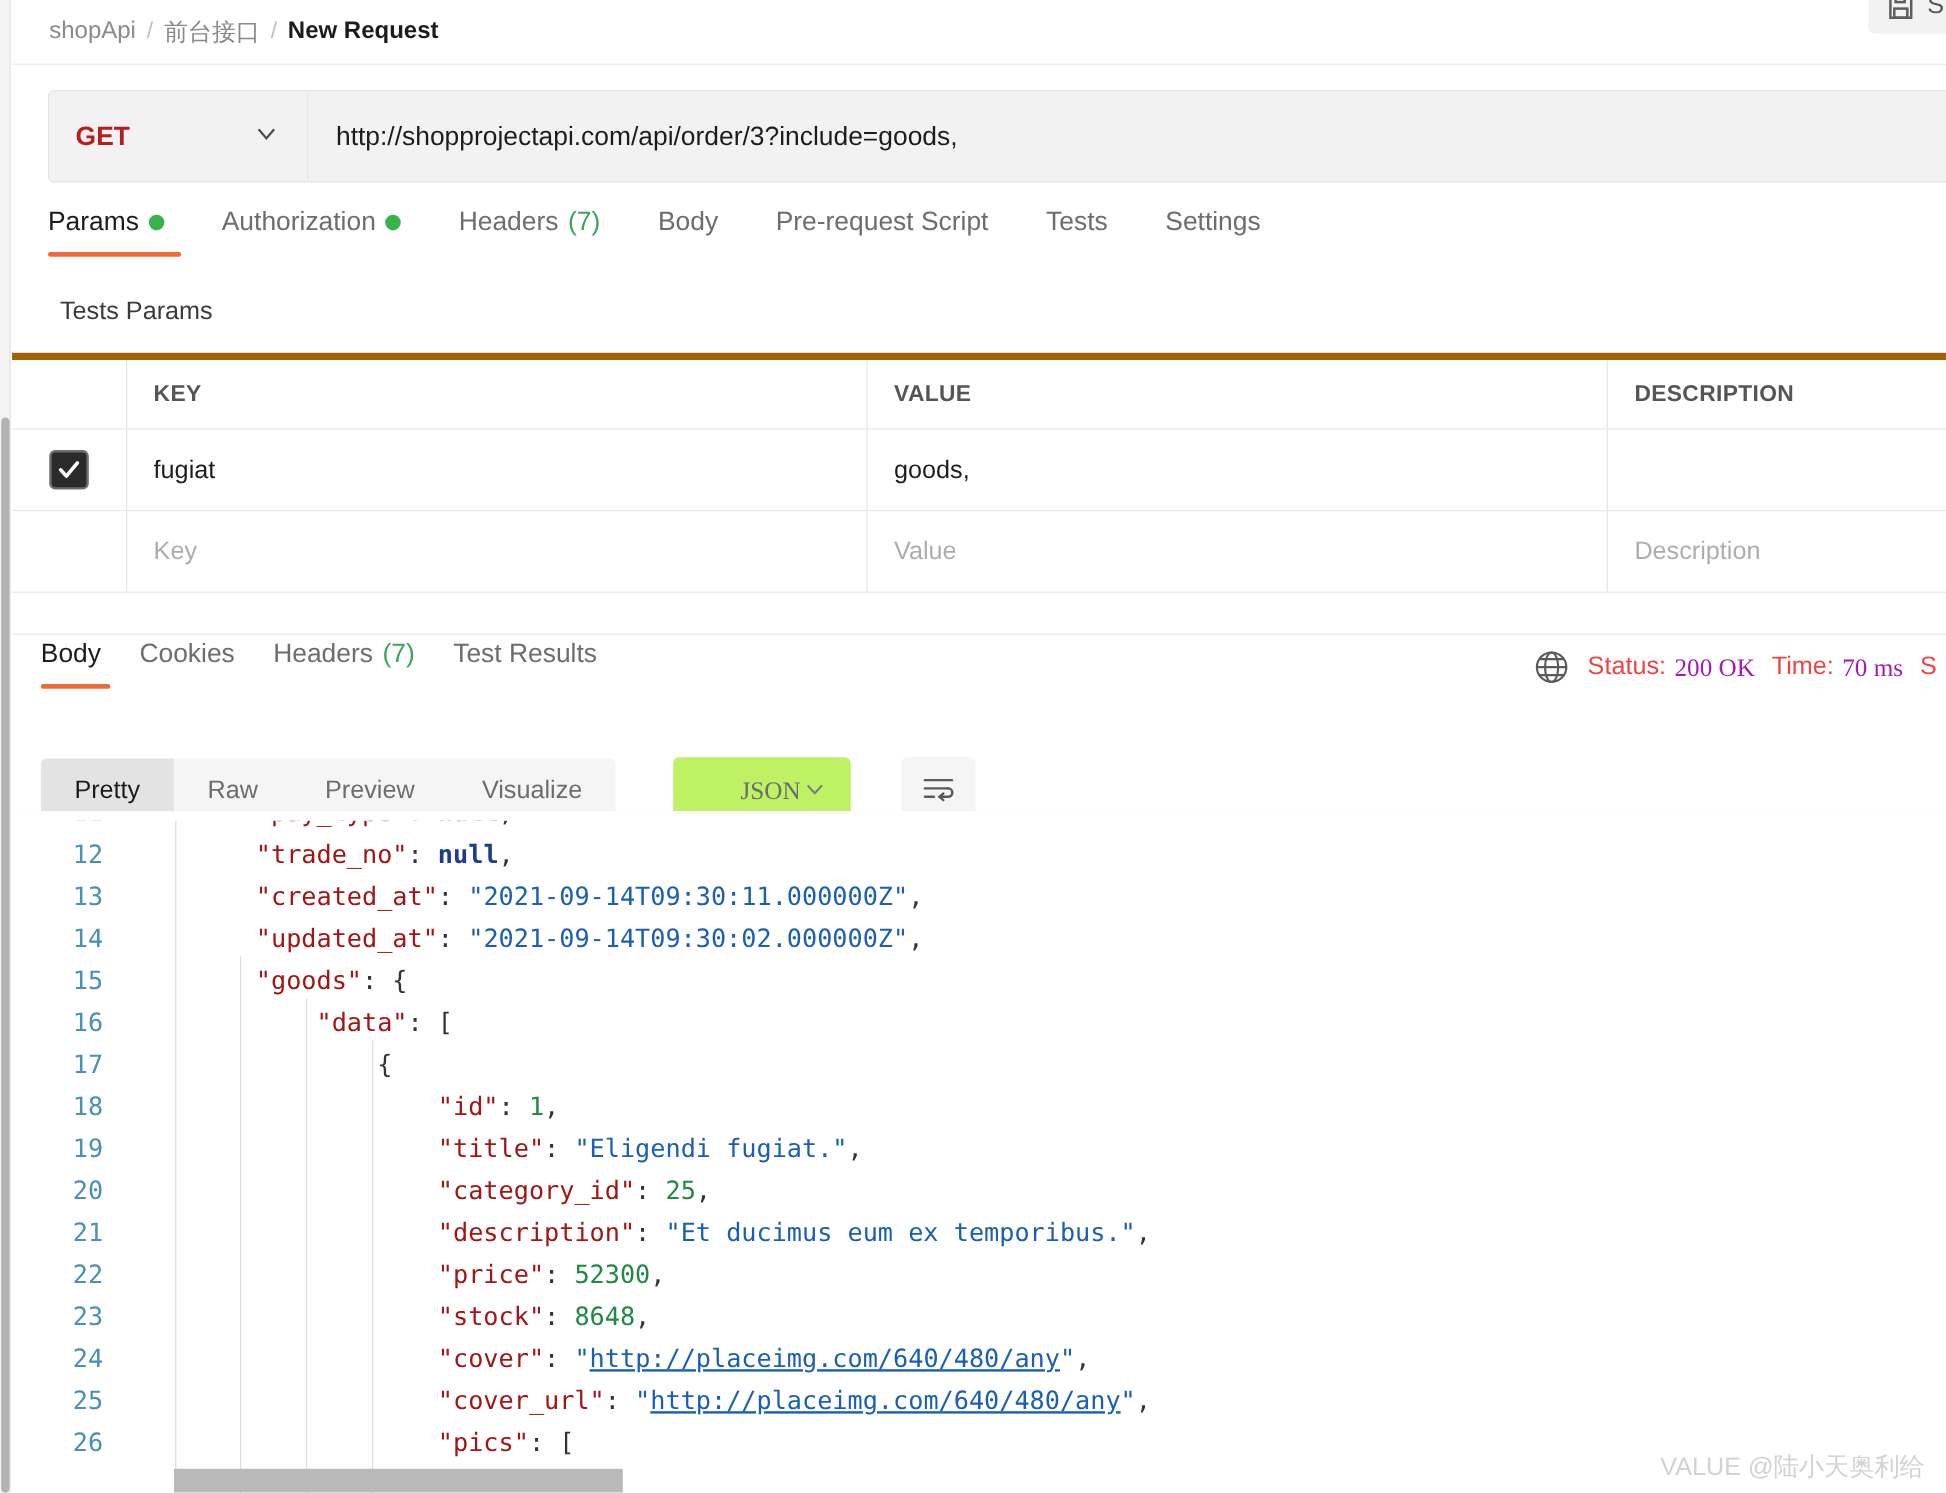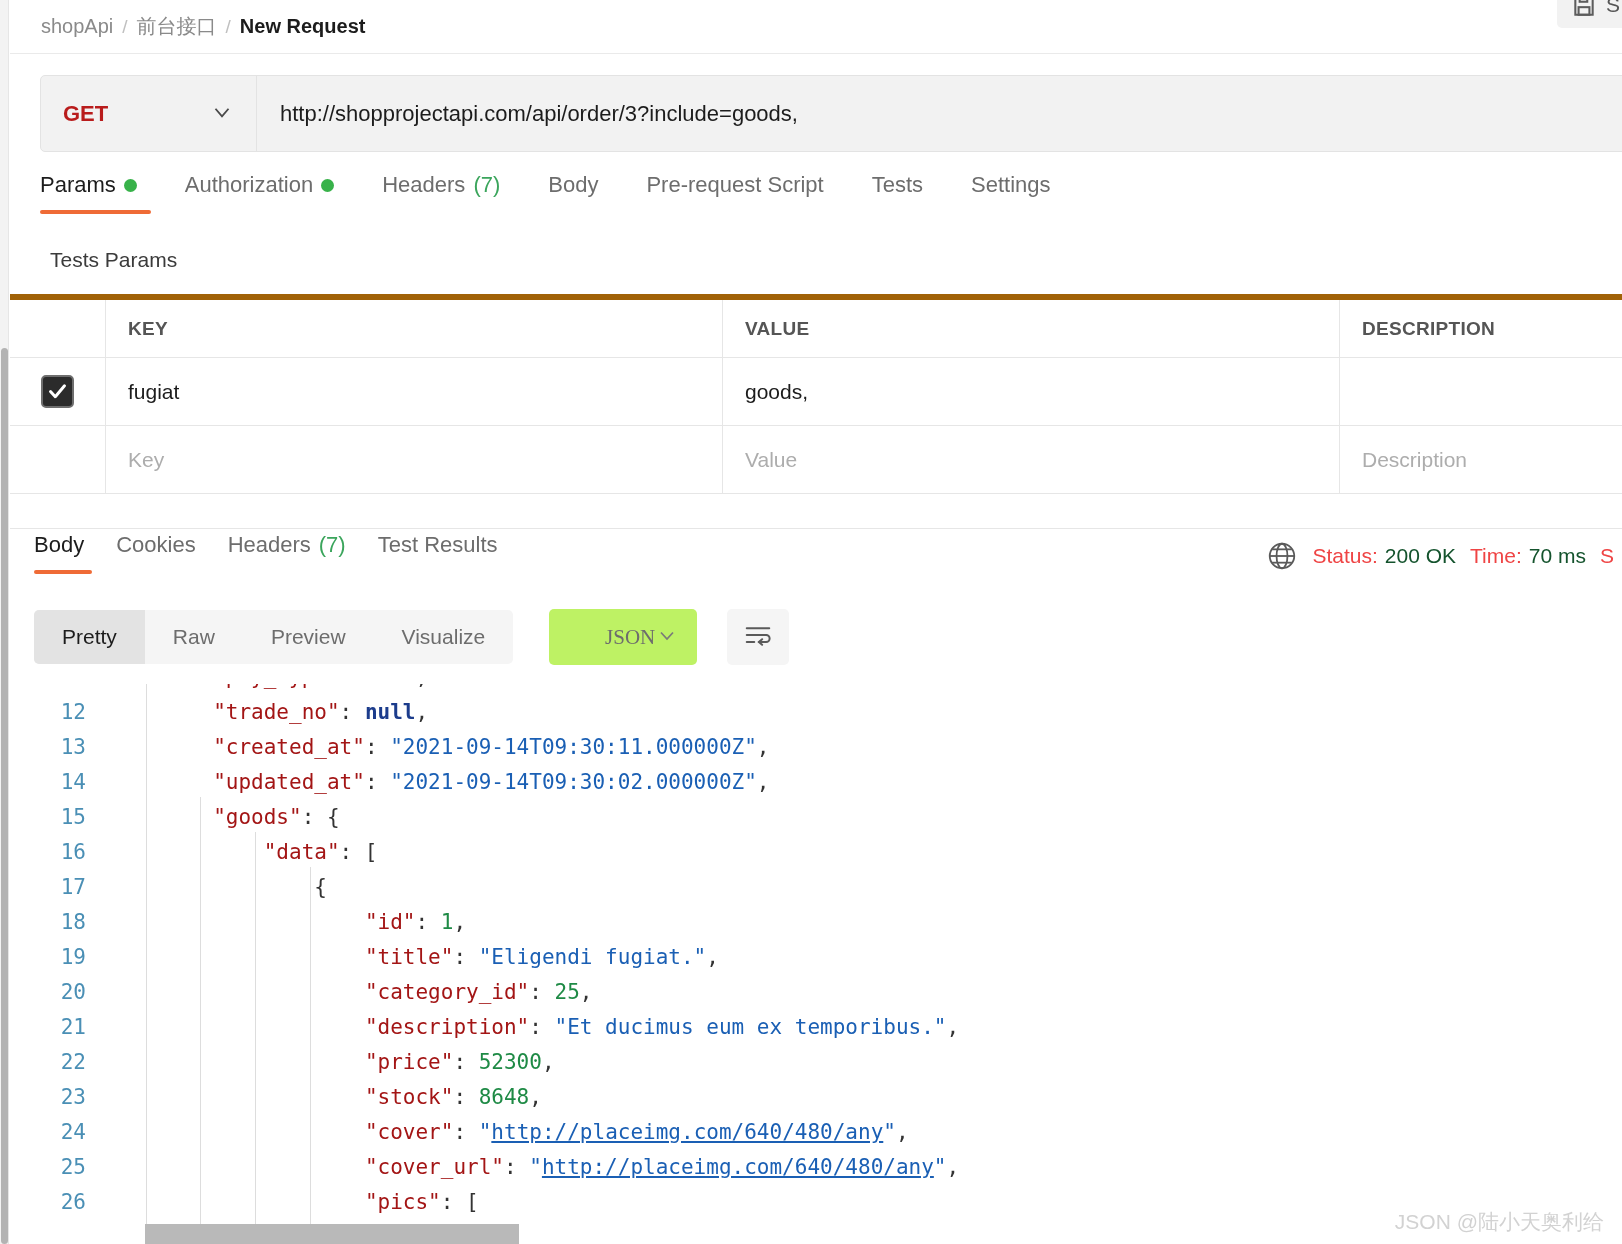--- a/index.html
+++ b/index.html
@@ -269,31 +269,32 @@
     gap: 14px;
     white-space: nowrap;
   }
   .globe-icon { display: block; }
   .stat-label {
     font-size: 21px;
     color: #ef4444;
   }
   .stat-value {
     font-size: 21px;
-    color: #14532d;
+    color: #a21caf;
+    font-family: Liberation Serif, serif;
   }
   .stat-group { display: flex; align-items: center; gap: 7px; }
 
   
   .view-toolbar {
     position: absolute;
-    left: 24px; top: 609px;
-    display: flex;
-    align-items: center;
-    gap: 4px;
+    left: 24px; top: 631px;
+    display: flex;
+    align-items: center;
+    gap: 16px;
   }
   .seg {
     height: 54px;
     display: flex;
     align-items: center;
     background: #f5f5f5;
     border-radius: 5px;
     overflow: hidden;
   }
   .seg-item {
@@ -606,15 +607,15 @@
         <div class="code-line"><span class="ln">22</span><span class="code-text"><span class="tok-punct">                    </span><span class="tok-key">"price"</span><span class="tok-punct">: </span><span class="tok-num">52300</span><span class="tok-punct">,</span></span></div>
         <div class="code-line"><span class="ln">23</span><span class="code-text"><span class="tok-punct">                    </span><span class="tok-key">"stock"</span><span class="tok-punct">: </span><span class="tok-num">8648</span><span class="tok-punct">,</span></span></div>
         <div class="code-line"><span class="ln">24</span><span class="code-text"><span class="tok-punct">                    </span><span class="tok-key">"cover"</span><span class="tok-punct">: </span><span class="tok-str">"</span><span class="tok-link">http://placeimg.com/640/480/any</span><span class="tok-str">"</span><span class="tok-punct">,</span></span></div>
         <div class="code-line"><span class="ln">25</span><span class="code-text"><span class="tok-punct">                    </span><span class="tok-key">"cover_url"</span><span class="tok-punct">: </span><span class="tok-str">"</span><span class="tok-link">http://placeimg.com/640/480/any</span><span class="tok-str">"</span><span class="tok-punct">,</span></span></div>
         <div class="code-line"><span class="ln">26</span><span class="code-text"><span class="tok-punct">                    </span><span class="tok-key">"pics"</span><span class="tok-punct">: [</span></span></div>
       </div>
     <div class="hscroll-thumb"></div>
   </div>
   <div class="clip-top"></div>
 
-  <div class="watermark">JSON @陆小天奥利给</div>
+  <div class="watermark">VALUE @陆小天奥利给</div>
 
 </div>
 
 </body></html>

